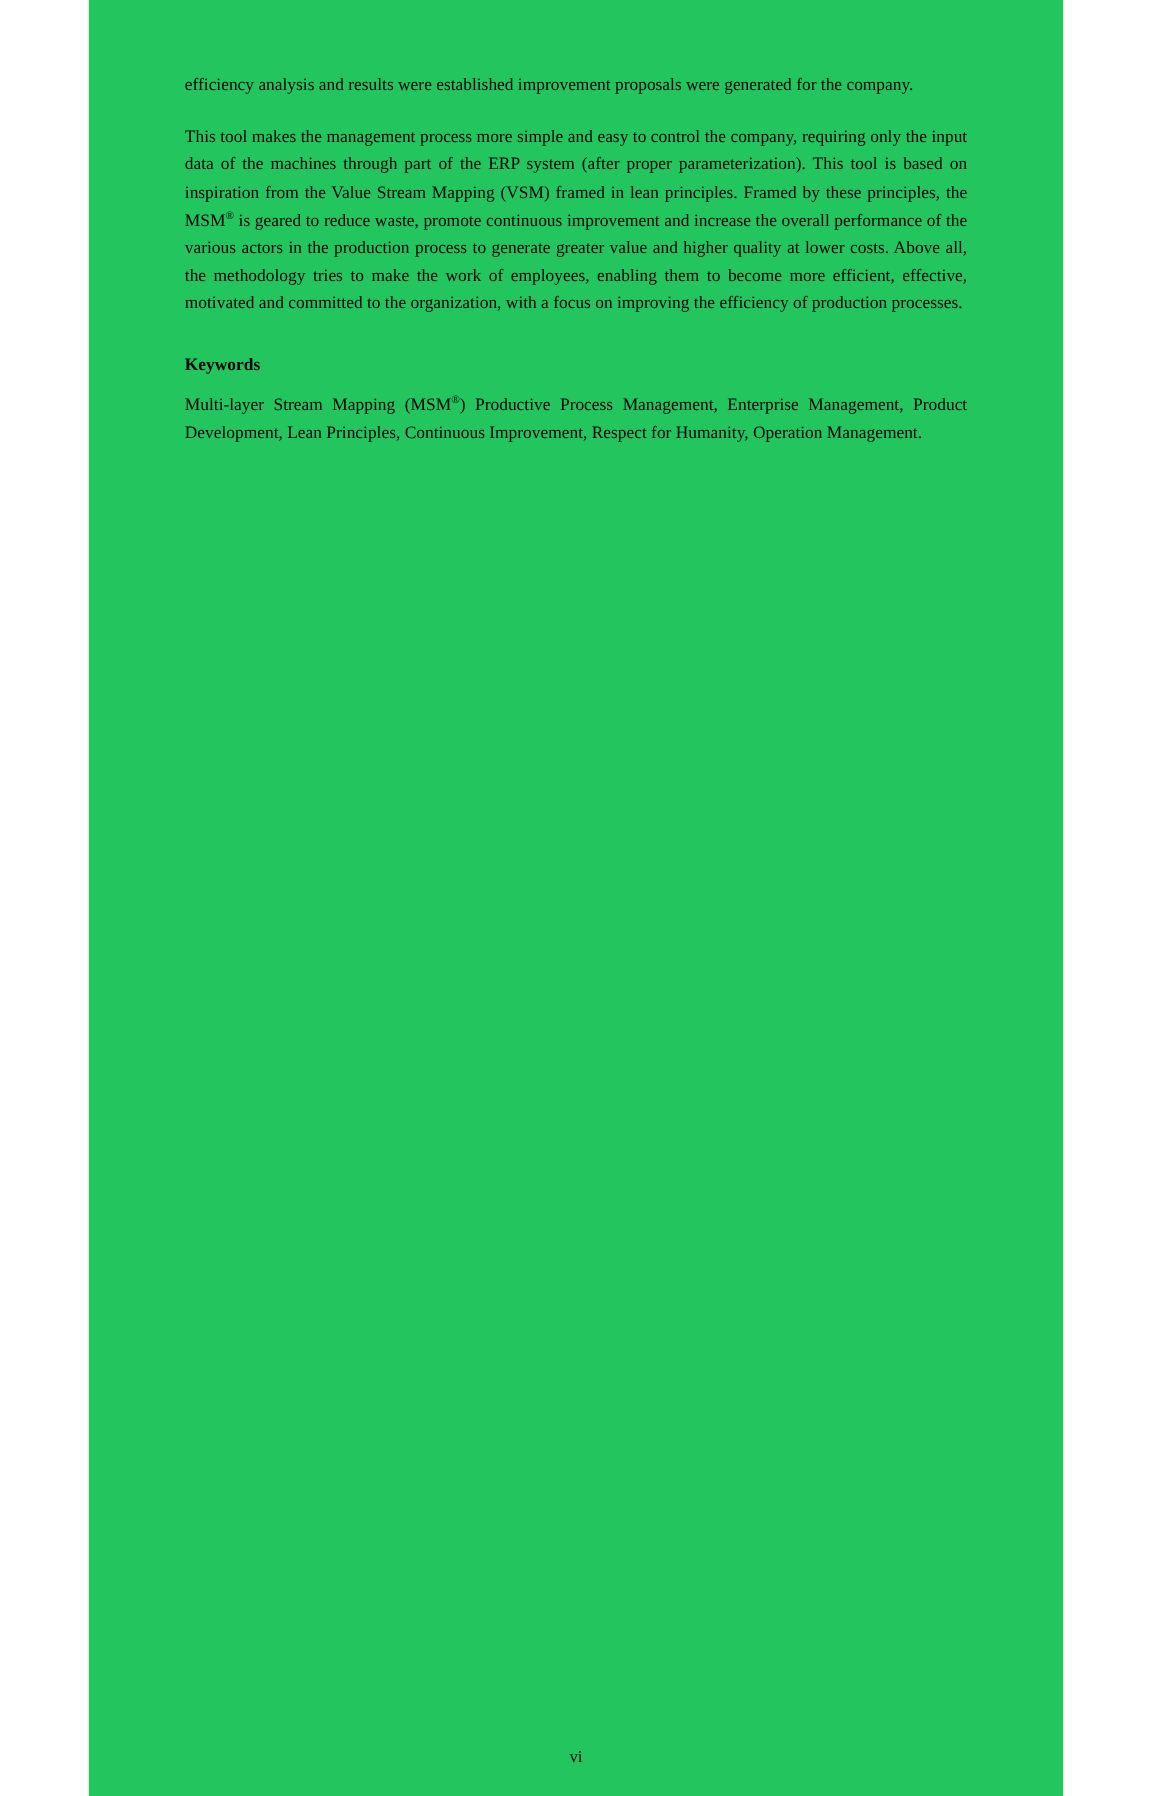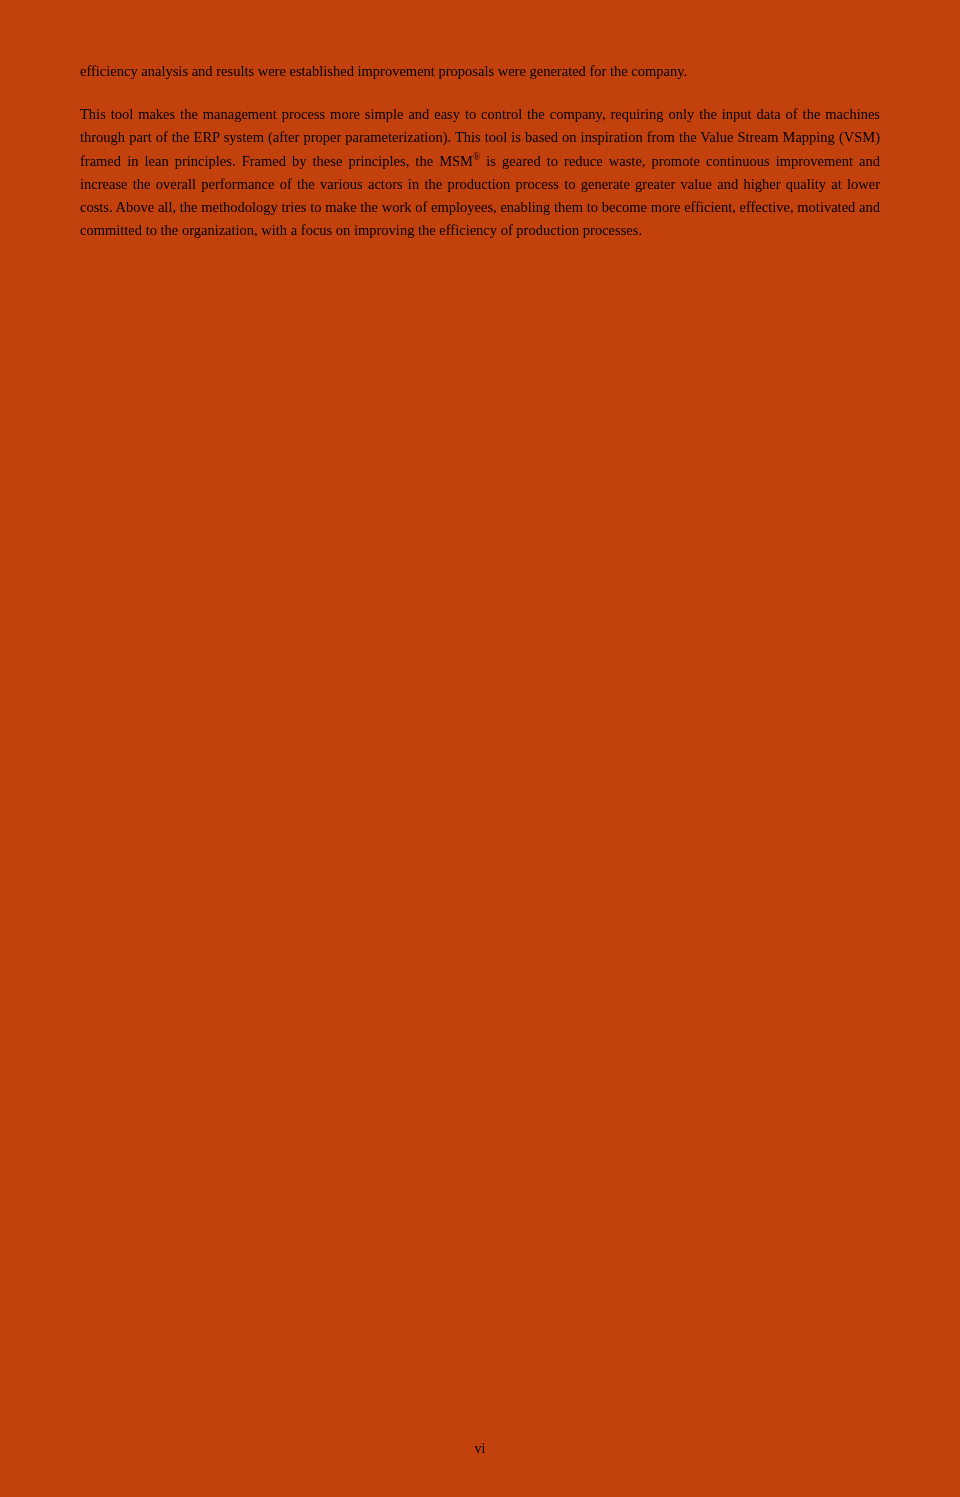--- a/index.html
+++ b/index.html
@@ -9,26 +9,26 @@
     }
 
     body {
       background: #ffffff;
       font-family: "Times New Roman", Times, serif;
       font-size: 14px;
       color: #000000;
     }
 
     .page {
-      width: 960px;
+      width: 812px;
       min-height: 1497px;
       margin: 0 auto;
       padding: 60px 80px 80px 80px;
       position: relative;
-      background: #c2410c;
+      background: #22c55e;
     }
 
     .paragraph {
       text-align: justify;
       line-height: 1.6;
       margin-bottom: 20px;
       font-size: 14.5px;
     }
 
     .keywords-section {
@@ -42,21 +42,21 @@
     }
 
     .keywords-text {
       text-align: justify;
       line-height: 1.6;
       font-size: 14.5px;
     }
 
     .page-number {
       position: absolute;
-      bottom: 40px;
+      bottom: 24px;
       left: 50%;
       transform: translateX(-50%);
       font-size: 14px;
       color: #000;
     }
 
     sup {
       font-size: 0.65em;
       vertical-align: super;
     }
@@ -68,16 +68,22 @@
 
   <p class="paragraph">
     efficiency analysis and results were established improvement proposals were generated for the company.
   </p>
 
 
   <p class="paragraph">
     This tool makes the management process more simple and easy to control the company, requiring only the input data of the machines through part of the ERP system (after proper parameterization). This tool is based on inspiration from the Value Stream Mapping (VSM) framed in lean principles. Framed by these principles, the MSM<sup>®</sup> is geared to reduce waste, promote continuous improvement and increase the overall performance of the various actors in the production process to generate greater value and higher quality at lower costs. Above all, the methodology tries to make the work of employees, enabling them to become more efficient, effective, motivated and committed to the organization, with a focus on improving the efficiency of production processes.
   </p>
 
+  <div class="keywords-section">
+    <div class="keywords-label">Keywords</div>
+    <p class="keywords-text">
+      Multi-layer Stream Mapping (MSM<sup>®</sup>) Productive Process Management, Enterprise Management, Product Development, Lean Principles, Continuous Improvement, Respect for Humanity, Operation Management.
+    </p>
+  </div>
 
   <div class="page-number">vi</div>
 
 </div>
 
 </body></html>

